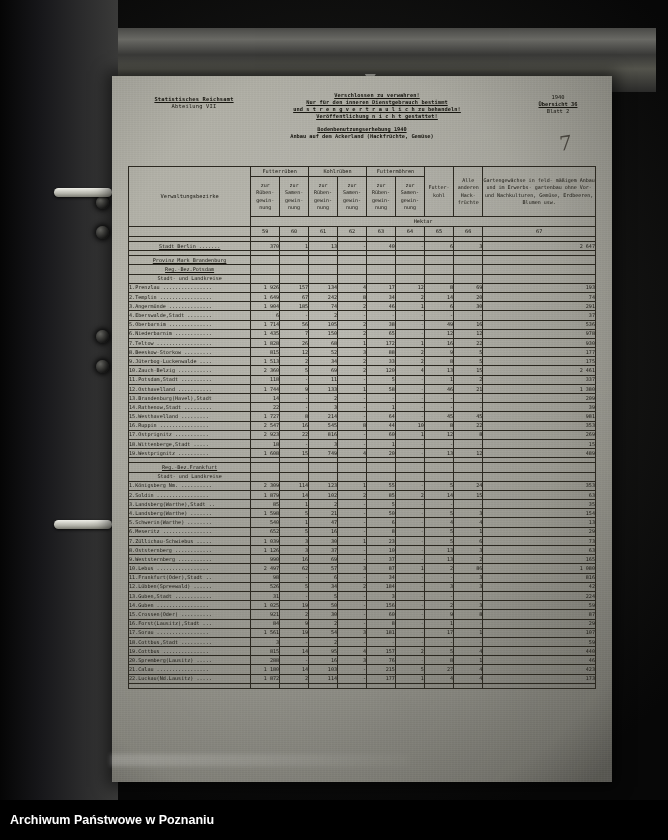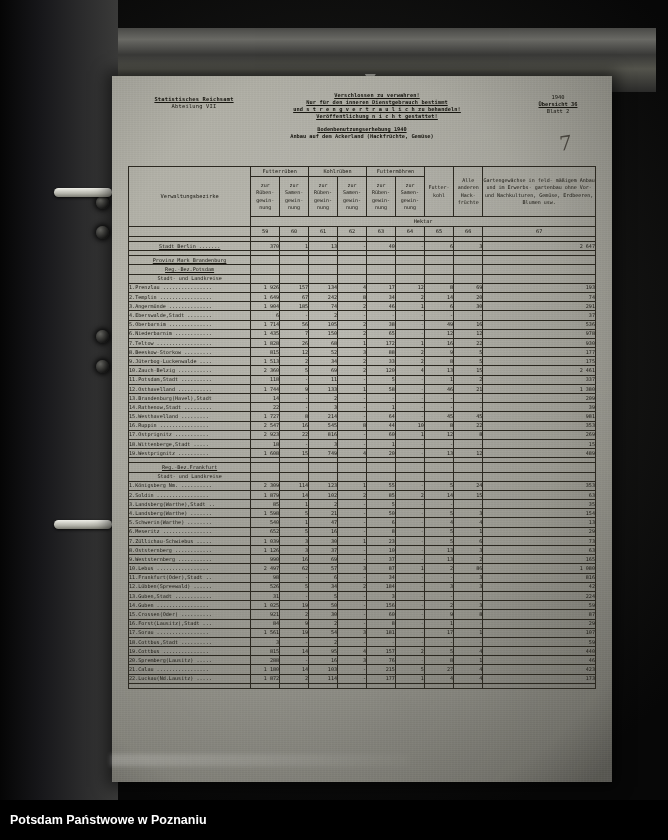--- a/index.html
+++ b/index.html
@@ -823,14 +823,14 @@
             <td></td>
           </tr>
         </tbody>
     </table>
   </div>
 
   <div id="wmghost"></div>
 </div>
 
 <div id="watermark">
-  <span>Potsdam Państwowe w Poznaniu</span>
+  <span>Archiwum Państwowe w Poznaniu</span>
 </div>
 
 </body></html>

